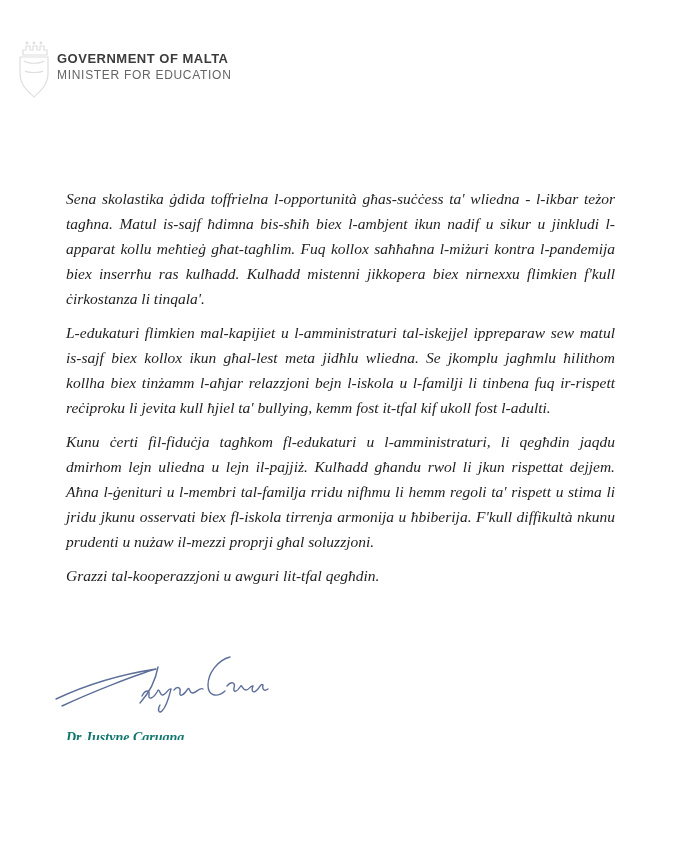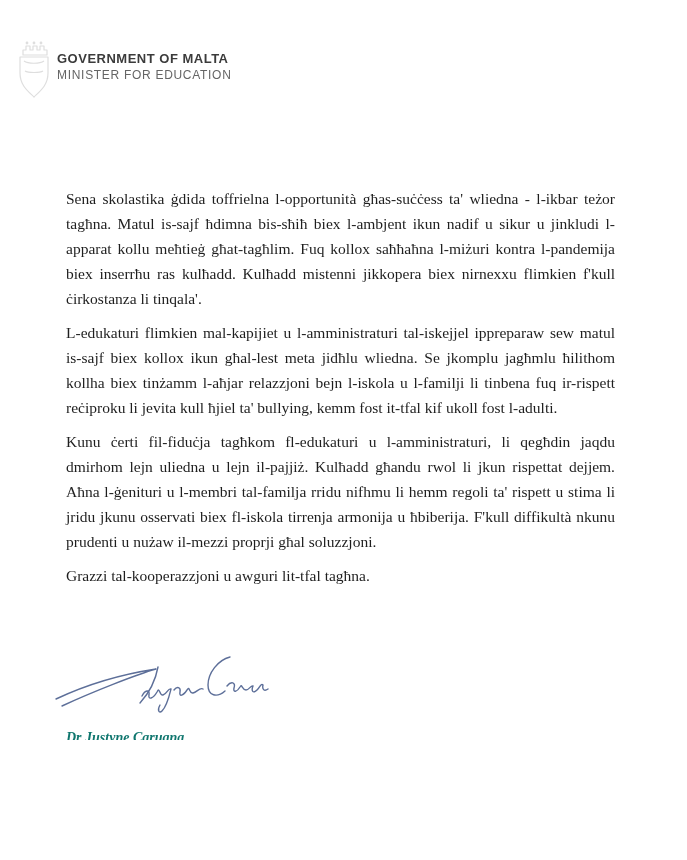--- a/index.html
+++ b/index.html
@@ -54,21 +54,21 @@
   .body-text {
     position: absolute;
     left: 66px;
     top: 186px;
     width: 557px;
     font-size: 15.5px;
     line-height: 25px;
     color: #1e1e1e;
     text-align: justify;
   }
-  .body-text p { margin: 0 8px 9px 0; }
+  .body-text p { margin: 0 8px 9px 0; font-style: italic; }
   .closing { margin-top: 9px; text-align: left; }
 
   
   .signature {
     position: absolute;
     left: 50px;
     top: 644px;
     width: 222px;
     height: 72px;
   }
@@ -107,21 +107,21 @@
   <div class="org-block">
     <div class="org-name">GOVERNMENT OF MALTA</div>
     <div class="org-dept">MINISTER FOR EDUCATION</div>
   </div>
 
 
   <div class="body-text">
     <p>Sena skolastika ġdida toffrielna l-opportunità għas-suċċess ta' wliedna - l-ikbar teżor tagħna.  Matul is-sajf ħdimna bis-sħiħ biex l-ambjent ikun nadif u sikur u jinkludi l-apparat kollu meħtieġ għat-tagħlim.  Fuq kollox saħħaħna l-miżuri kontra l-pandemija biex inserrħu ras kulħadd.  Kulħadd mistenni jikkopera biex nirnexxu flimkien f'kull ċirkostanza li tinqala'.</p>
     <p>L-edukaturi flimkien mal-kapijiet u l-amministraturi tal-iskejjel ippreparaw sew matul is-sajf biex kollox ikun għal-lest meta jidħlu wliedna.  Se jkomplu jagħmlu ħilithom kollha biex tinżamm l-aħjar relazzjoni bejn l-iskola u l-familji li tinbena fuq ir-rispett reċiproku li jevita kull ħjiel ta' bullying, kemm fost it-tfal kif ukoll fost l-adulti.</p>
     <p>Kunu ċerti fil-fiduċja tagħkom fl-edukaturi u l-amministraturi, li qegħdin jaqdu dmirhom lejn uliedna u lejn il-pajjiż.  Kulħadd għandu rwol li jkun rispettat dejjem.  Aħna l-ġenituri u l-membri tal-familja rridu nifhmu li hemm regoli ta' rispett u stima li jridu jkunu osservati biex fl-iskola tirrenja armonija u ħbiberija.  F'kull diffikultà nkunu prudenti u nużaw il-mezzi proprji għal soluzzjoni.</p>
-    <p class="closing">Grazzi tal-kooperazzjoni u awguri lit-tfal tagħna.</p>
+    <p class="closing">Grazzi tal-kooperazzjoni u awguri lit-tfal qegħdin.</p>
   </div>
 
   <svg class="signature" viewBox="0 0 222 72" aria-hidden="true">
     <g fill="none" stroke="#5d6f99" stroke-width="1.4" stroke-linecap="round" stroke-linejoin="round">
 
       <path d="M6 55 C 42 38, 80 29, 106 25 C 88 30, 42 48, 12 62"></path>
 
       <path d="M108 23 C 106 34, 100 48, 90 59"></path>
 
       <path d="M92 52 C 95 46, 100 45, 99 51 C 98 56, 103 55, 107 48 C 110 42, 109 52, 113 51 C 117 50, 118 44, 121 45 C 119 53, 117 62, 112 67 C 109 70, 107 66, 110 61"></path>

